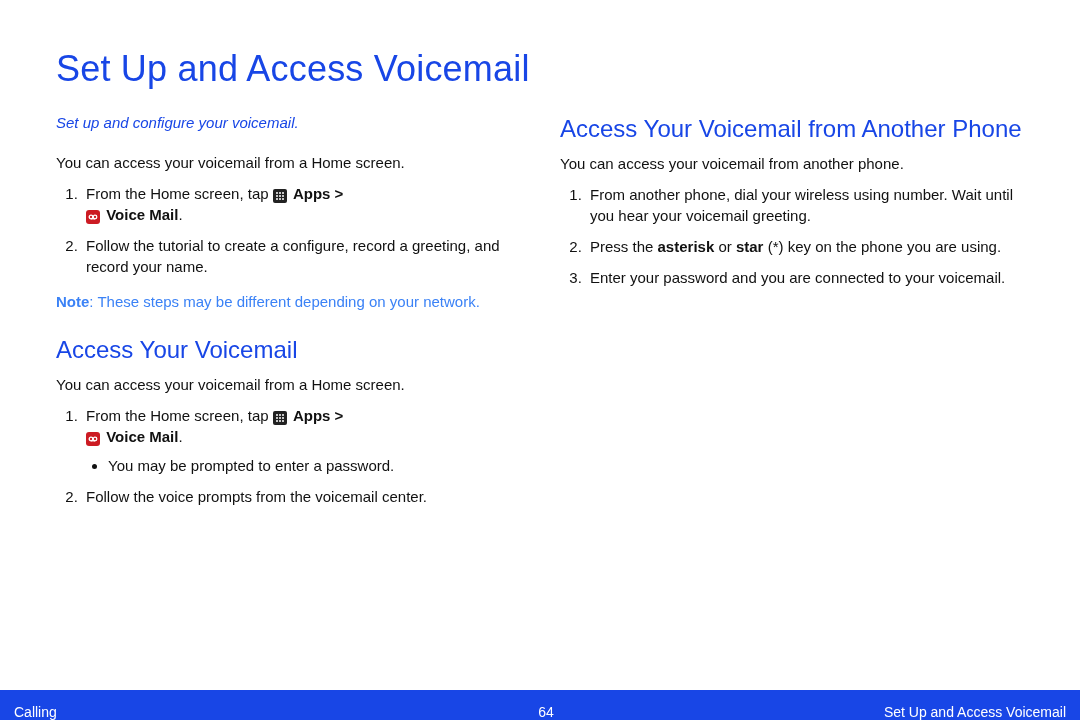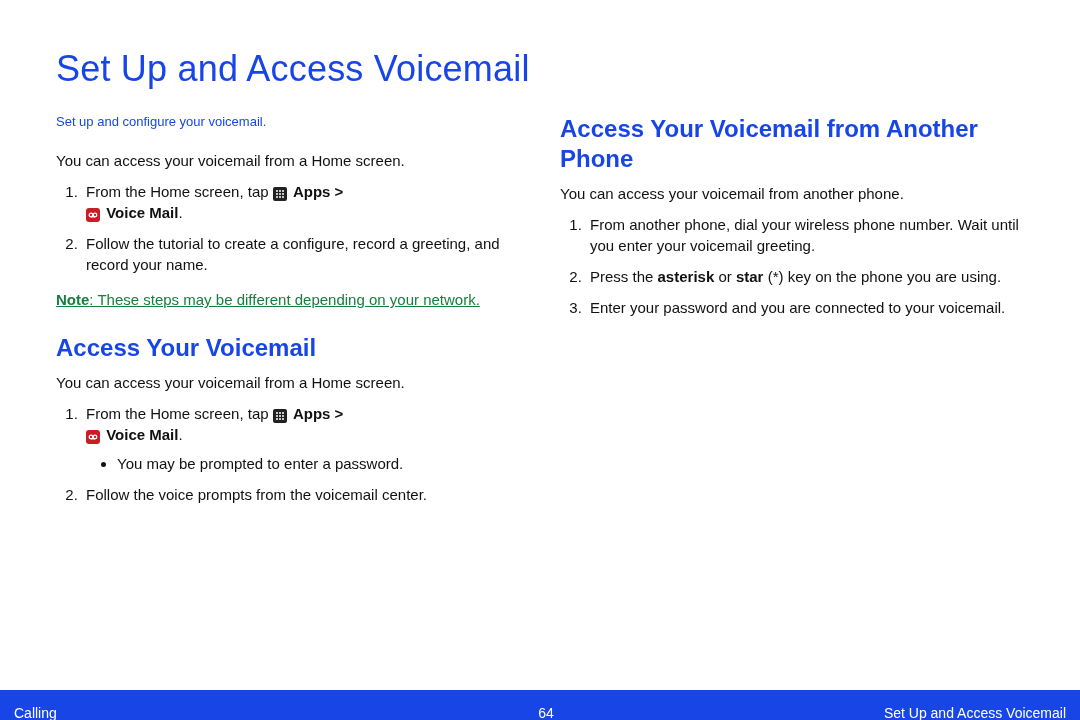--- a/index.html
+++ b/index.html
@@ -19,32 +19,33 @@
     height: 680px;
   }
   h1.page-title {
     font-size: 36px;
     font-weight: 400;
     color: #1846e6;
     margin: 0 0 24px 0;
     letter-spacing: 0.2px;
   }
   .subtitle {
+    font-style: italic;
     color: #1846e6;
-    font-size: 13px;
+    font-size: 15px;
     margin: 0 0 22px 0;
   }
   .columns {
     display: flex;
     gap: 40px;
   }
   .col { flex: 1; min-width: 0; }
   h2.section {
     font-size: 24px;
-    font-weight: 700;
+    font-weight: 400;
     color: #1846e6;
     margin: 0 0 10px 0;
     line-height: 1.25;
   }
   p.body {
     margin: 0 0 10px 0;
     line-height: 1.35;
   }
   ol.steps {
     margin: 0 0 14px 0;
@@ -53,26 +54,25 @@
   ol.steps > li {
     margin-bottom: 10px;
     line-height: 1.4;
     padding-left: 4px;
   }
   ul.bullets {
     list-style: disc;
     margin: 8px 0 0 0;
     padding-left: 22px;
   }
-  ul.bullets li { line-height: 1.4; margin-left: 9px; }
+  ul.bullets li { line-height: 1.4; }
   .note {
-    color: #15803d;
+    color: #3b82f6;
     line-height: 1.45;
     margin: 6px 0 22px 0;
-    text-decoration: underline;
   }
   .note .note-label { font-weight: 700; }
   .bold { font-weight: 700; }
   .icon-apps {
     display: inline-flex;
     vertical-align: -2px;
     width: 14px; height: 14px;
     background: #222;
     border-radius: 2px;
     align-items: center;
@@ -91,23 +91,23 @@
     margin-right: 2px;
   }
   .icon-vm svg { display:block; }
   .footer {
     position: absolute;
     left: 0; right: 0; bottom: 0;
     height: 30px;
     background: #1846e6;
     color: #fff;
     display: flex;
-    align-items: flex-start;
+    align-items: flex-end;
     justify-content: space-between;
-    padding: 15px 14px;
+    padding: 0 14px;
     font-size: 14px;
     box-sizing: border-box;
   }
   .footer .center {
     position: absolute;
     left: 12px; right: 0;
     text-align: center;
   }
 </style>
 </head>
@@ -193,21 +193,21 @@
           </ul>
         </li>
         <li>Follow the voice prompts from the voicemail center.</li>
       </ol>
     </div>
 
     <div class="col">
       <h2 class="section">Access Your Voicemail from Another Phone</h2>
       <p class="body">You can access your voicemail from another phone.</p>
       <ol class="steps">
-        <li>From another phone, dial your wireless phone number. Wait until you enter your voicemail greeting.</li>
+        <li>From another phone, dial your wireless using number. Wait until you hear your voicemail greeting.</li>
         <li>
           <span>Press the </span><span class="bold">asterisk</span><span> or </span><span class="bold">star</span><span> (*) </span><span>key on the phone you are using.</span>
         </li>
         <li>Enter your password and you are connected to your voicemail.</li>
       </ol>
     </div>
   </div>
 </div>
 
 <div class="footer">

